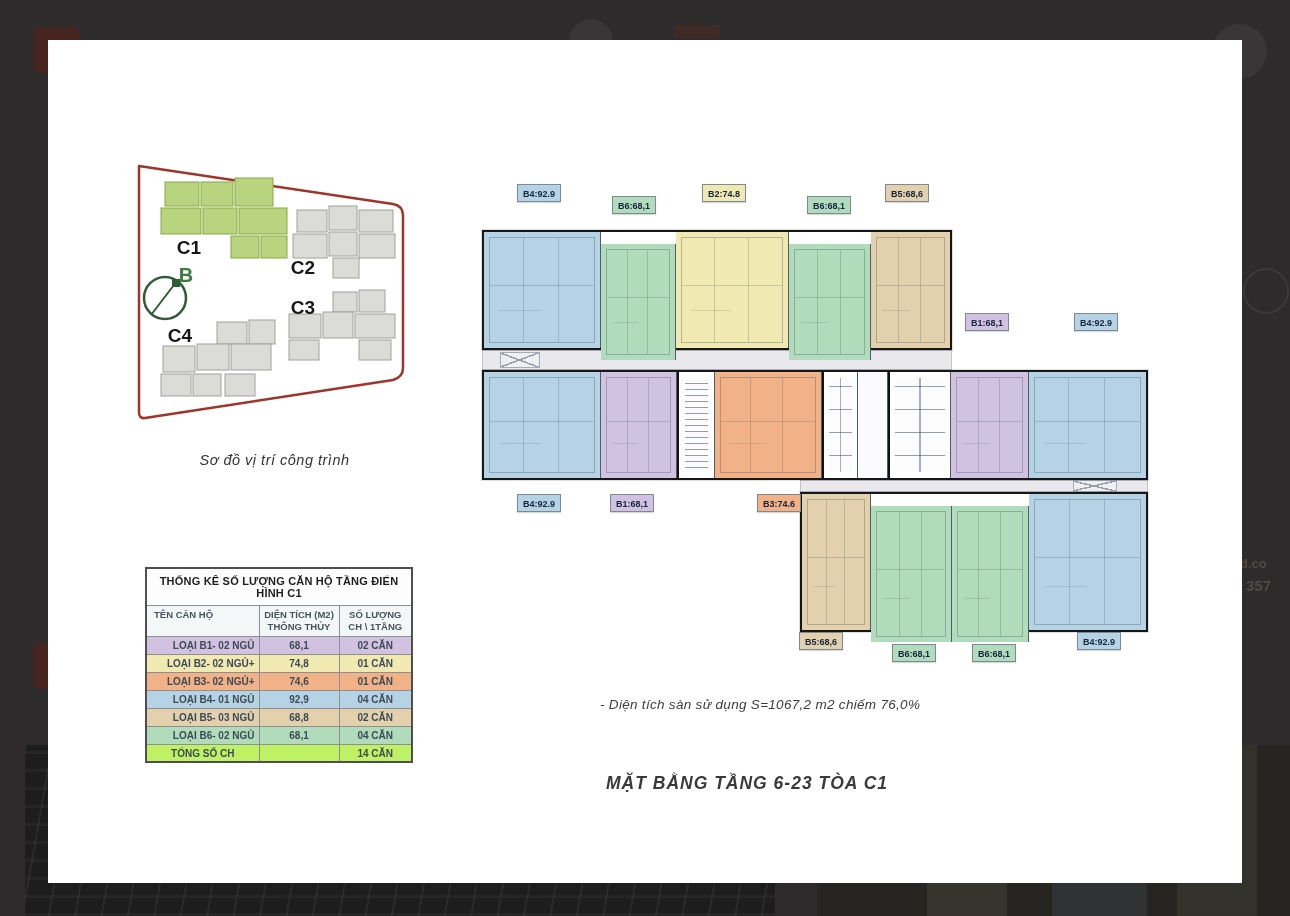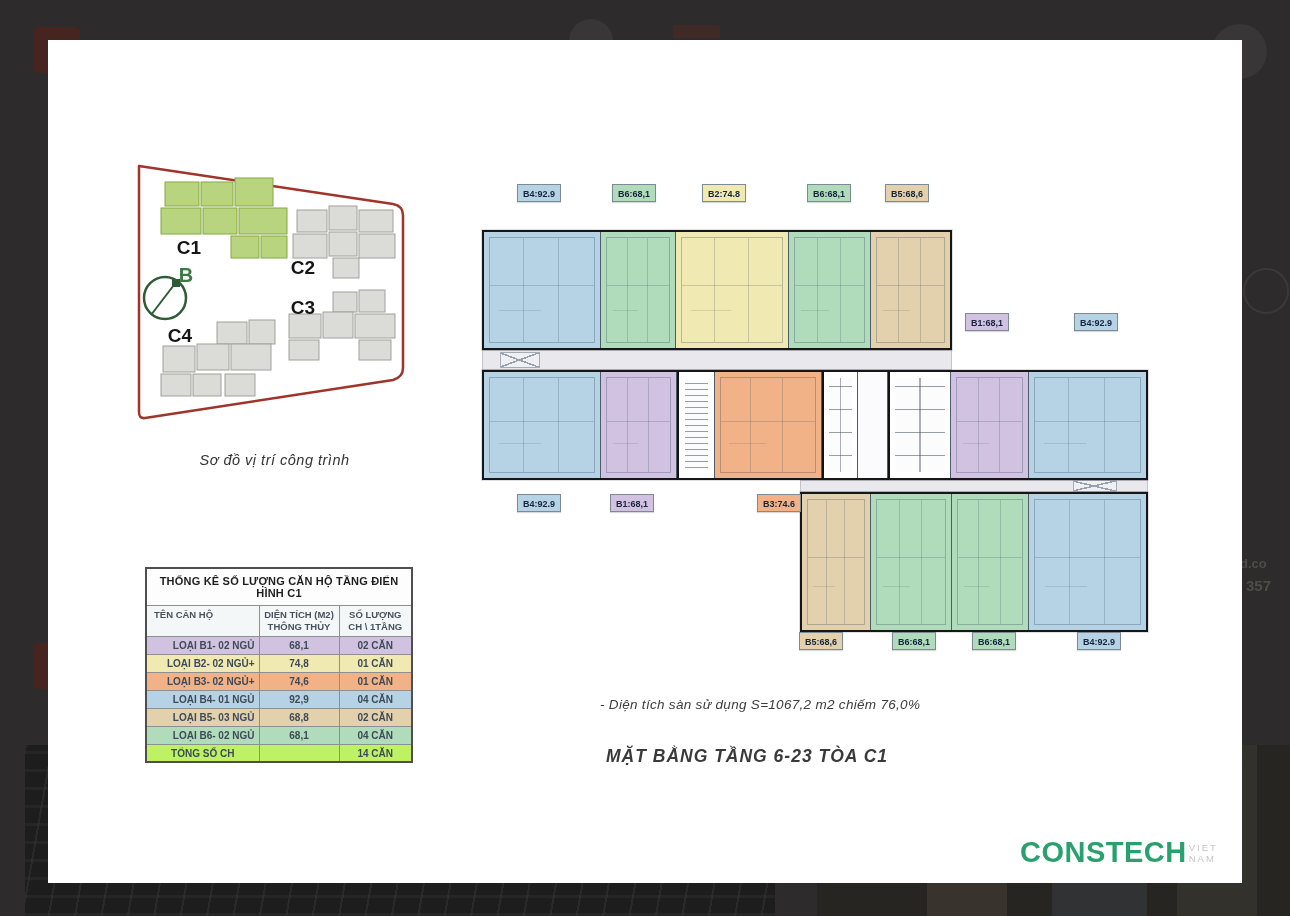--- a/index.html
+++ b/index.html
@@ -37,21 +37,21 @@
     text-align:center;padding:3px 2px;line-height:1.25;}
   #apt-table .t-head.first{text-align:left;padding-left:7px;vertical-align:top;}
   #apt-table td{font-size:10px;color:#3d4a57;height:18px;padding:1px 4px;}
   #apt-table td.c-label{text-align:right;padding-left:7px;font-weight:bold;}
   #apt-table td.c-num{text-align:center;font-weight:bold;}
   #apt-table tr.row-total{background:#bef264;}
   #apt-table tr.row-total td{font-weight:bold;text-align:center;}
 
   
   .u-b1{background:var(--c-b1);} .u-b2{background:var(--c-b2);} .u-b3{background:var(--c-b3);}
-  .u-b4{background:var(--c-b4);} .u-b5{background:var(--c-b5);} .u-b6{background:var(--c-b6);}
+  .u-b4{background:var(--c-b4);} .u-b5{background:var(--c-b5);} .u-b6{background:var(--c-b6);margin-top:12px;}
 
   
   #floorplan{position:absolute;left:0;top:0;width:1194px;height:843px;}
   .band{position:absolute;display:flex;border:2px solid #161616;box-sizing:border-box;
     box-shadow:0 0 0 1px rgba(0,0,0,.12);}
   .band>*{flex:0 1 auto;height:100%;box-sizing:border-box;}
   .band>*:not(:last-child){border-right:1px solid #4d5c68;}
   .unit{position:relative;}
   .unit::before{content:"";position:absolute;inset:5px;border:1px solid rgba(35,55,75,.28);
     background:
@@ -70,21 +70,21 @@
   .xbox{position:absolute;border:1px solid #a6adb8;box-sizing:border-box;background:
     linear-gradient(to top right,transparent calc(50% - 1px),#9aa0aa calc(50% - 1px) calc(50% + .5px),transparent calc(50% + .5px)),
     linear-gradient(to bottom right,transparent calc(50% - 1px),#9aa0aa calc(50% - 1px) calc(50% + .5px),transparent calc(50% + .5px)),#eef0f3;}
   .chip{position:absolute;min-width:44px;height:18px;line-height:18px;padding:0 3px;
     text-align:center;font-size:9px;font-weight:bold;color:#16243e;
     border:1px solid #7d8a94;box-shadow:0 1px 1px rgba(0,0,0,.15);box-sizing:border-box;}
 
   
   .notes{position:absolute;left:552px;top:656px;font-style:italic;font-size:13.5px;
     color:#3c3c3c;line-height:18px;letter-spacing:.3px;}
-  .plan-title{position:absolute;left:558px;top:706px;font-style:italic;font-weight:bold;
+  .plan-title{position:absolute;left:558px;top:733px;font-style:italic;font-weight:bold;
     font-size:17.5px;color:#3a3a3a;letter-spacing:1px;}
   .logo{position:absolute;left:972px;top:796px;display:flex;align-items:flex-end;}
   .logo .logo-main{font-size:29px;font-weight:bold;color:#2aa06e;letter-spacing:.5px;line-height:32px;}
   .logo .logo-sub{font-size:9.5px;color:#c6c6c6;letter-spacing:2px;padding:0 0 4px 2px;}
 
   svg text{font-family:"Liberation Sans",sans-serif;}
 </style>
 </head>
 <body>
 
@@ -264,18 +264,14 @@
         <div class="chip u-b6" style="left: 924px; top: 592px;">B6:68,1</div>
         <div class="chip u-b4" style="left: 1029px; top: 592px;">B4:92.9</div>
       </div>
 
     <div class="notes">
       <div>- Diện tích sàn sử dụng S=1067,2 m2 chiếm 76,0%</div>
     </div>
 
     <div class="plan-title">MẶT BẰNG TẦNG 6-23 TÒA C1</div>
 
-    <div class="logo">
-      <span class="logo-main">CONSTECH</span>
-      <span class="logo-sub">VIET NAM</span>
-    </div>
   </div>
 </div>
 
 </body></html>

